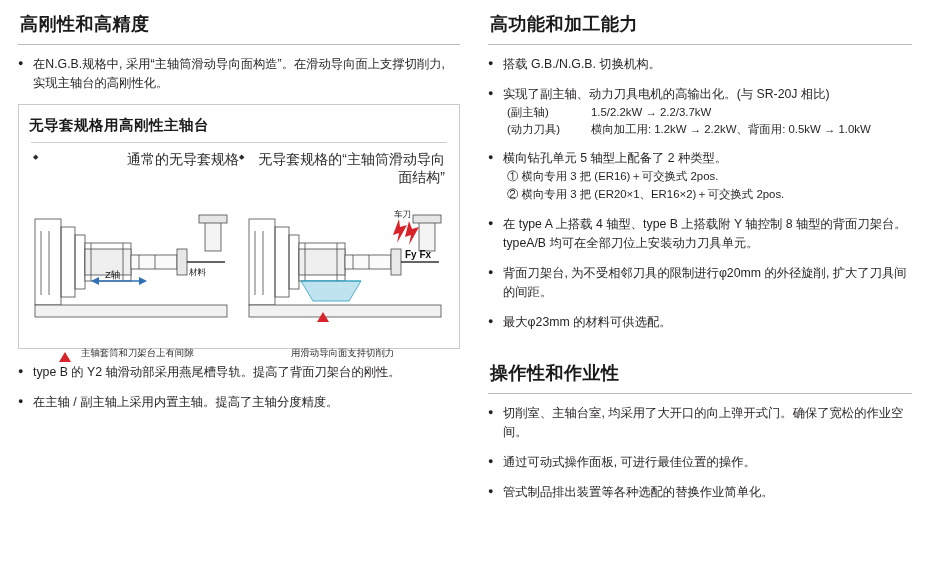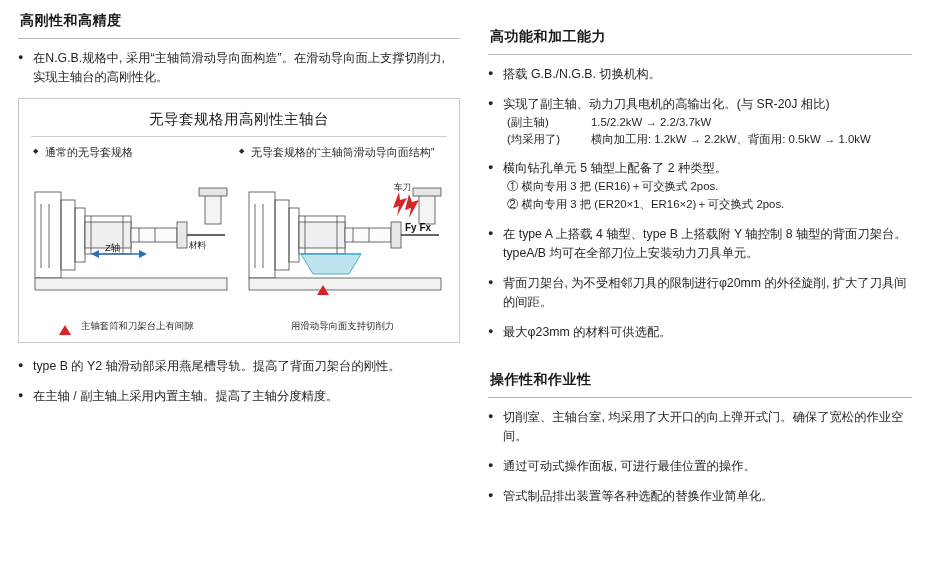--- a/index.html
+++ b/index.html
@@ -21,24 +21,24 @@
     box-sizing: border-box;
     display: flex;
     gap: 28px;
     padding: 8px 18px 0 18px;
   }
   .col {
     width: 444px;
     box-sizing: border-box;
   }
   .col-left { width: 452px; }
-  .col-right { width: 438px; margin-top: 16px; }
+  .col-right { width: 438px; }
 
   h2.section-title {
-    font-size: 14px;
+    font-size: 18px;
     font-weight: bold;
     margin: 4px 0 0 0;
     padding: 0 0 8px 2px;
     letter-spacing: .5px;
     color: #1a1a1a;
   }
   .rule {
     border-bottom: 1px solid #b9b9b9;
     margin-bottom: 10px;
   }
@@ -84,36 +84,36 @@
     border: 1px solid #c9c9c9;
     margin: 8px 0 14px 0;
     padding: 9px 10px 10px 10px;
     background: #fff;
     position: relative;
     height: 245px;
     box-sizing: border-box;
   }
   .fig-title {
     font-size: 14.5px;
-    font-weight: normal;
-    text-align: center;
+    font-weight: bold;
     letter-spacing: .5px;
     margin: 2px 0 7px 0;
     color: #1a1a1a;
   }
   .fig-title-rule {
     border-bottom: 1px solid #cfcfcf;
     margin: 0 2px 8px 2px;
   }
   .fig-subheads {
     display: flex;
-    font-size: 11px;
+    font-size: 14px;
     color: #2b2b2b;
     padding: 0 4px;
     margin-bottom: 4px;
+    text-align: right;
   }
   .fig-subheads .sh {
     flex: 1;
     position: relative;
     padding-left: 12px;
   }
   .fig-subheads .sh::before {
     content: "\25C6";
     position: absolute;
     left: 0;
@@ -282,21 +282,21 @@
       <li>
         <span>搭载 G.B./N.G.B. 切换机构。</span>
       </li>
 
       <li>
         <span>实现了副主轴、动力刀具电机的高输出化。(与 SR-20J 相比)</span>
         <span class="sub">
           <span class="lbl">(副主轴)</span><span>1.5/2.2kW → 2.2/3.7kW</span>
         </span>
         <span class="sub">
-          <span class="lbl">(均采用了)</span><span>横向加工用: 1.2kW → 2.2kW、背面用: 0.5kW → 1.0kW</span>
+          <span class="lbl">(动力刀具)</span><span>横向加工用: 1.2kW → 2.2kW、背面用: 0.5kW → 1.0kW</span>
         </span>
       </li>
 
       <li>
         <span>横向钻孔单元 5 轴型上配备了 2 种类型。</span>
         <span class="sub-num">① 横向专用 3 把 (ER16)＋可交换式 2pos.</span>
         <span class="sub-num">② 横向专用 3 把 (ER20×1、ER16×2)＋可交换式 2pos.</span>
       </li>
 
       <li>

